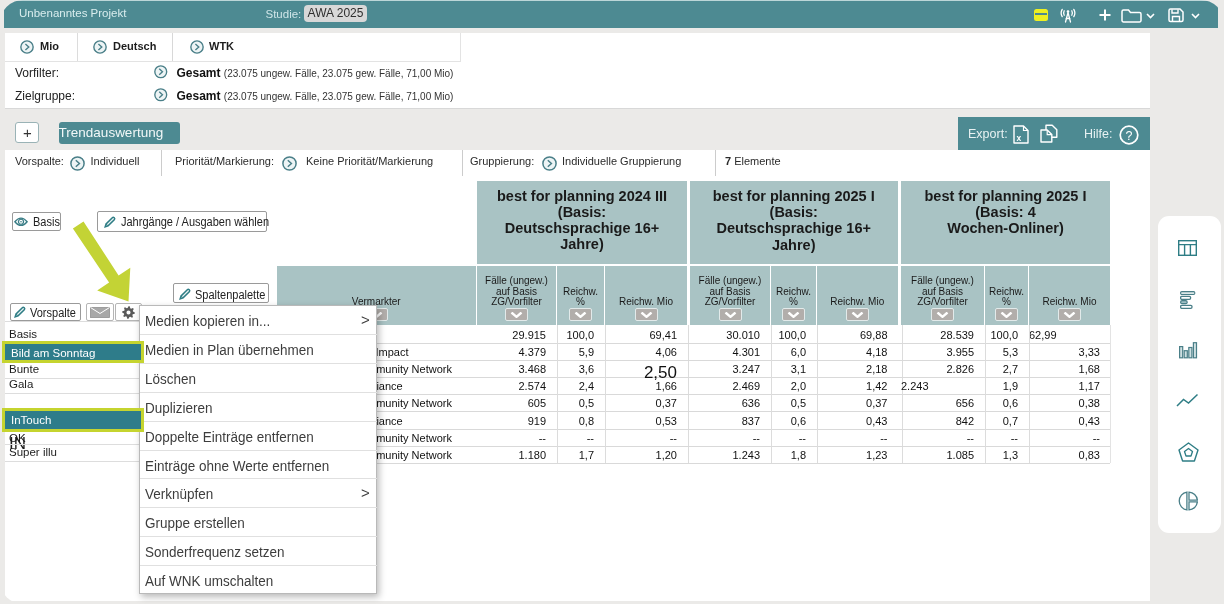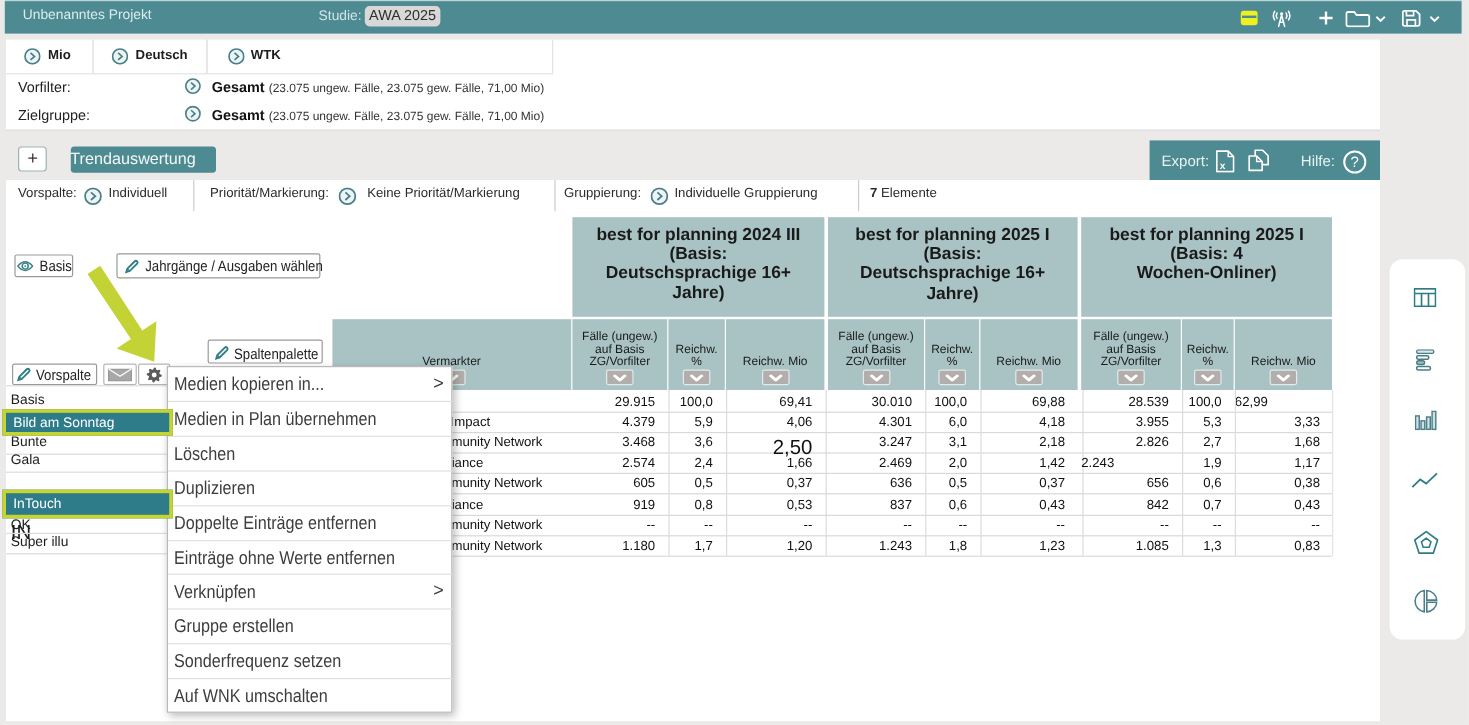--- a/index.html
+++ b/index.html
@@ -1,16 +1,16 @@
 <!DOCTYPE html>
 <html><head><meta charset="utf-8">
 <style>
   html,body{margin:0;padding:0;}
   body{font-family:"Liberation Sans", sans-serif; background:#ebeae8;}
-  #page{position:relative;width:1224px;height:604px;overflow:hidden;background:#ebeae8;}
+  #page{position:relative;width:1224px;height:604px;overflow:hidden;background:#ebeae8;border-radius:23px;}
   .abs{position:absolute;}
   .teal{background:#4d8a92;}
   svg{display:block;}
   .ic{stroke:#4a7f88;fill:none;stroke-width:1.5;}
 </style></head>
 <body>
 <div id="page">
 
 <div class="abs" style="left:4px;top:0;width:1214px;height:1.5px;background:#bcd6d8;"></div>
 <div class="abs teal" style="left:4px;top:1px;width:1214px;height:27px;"></div>

